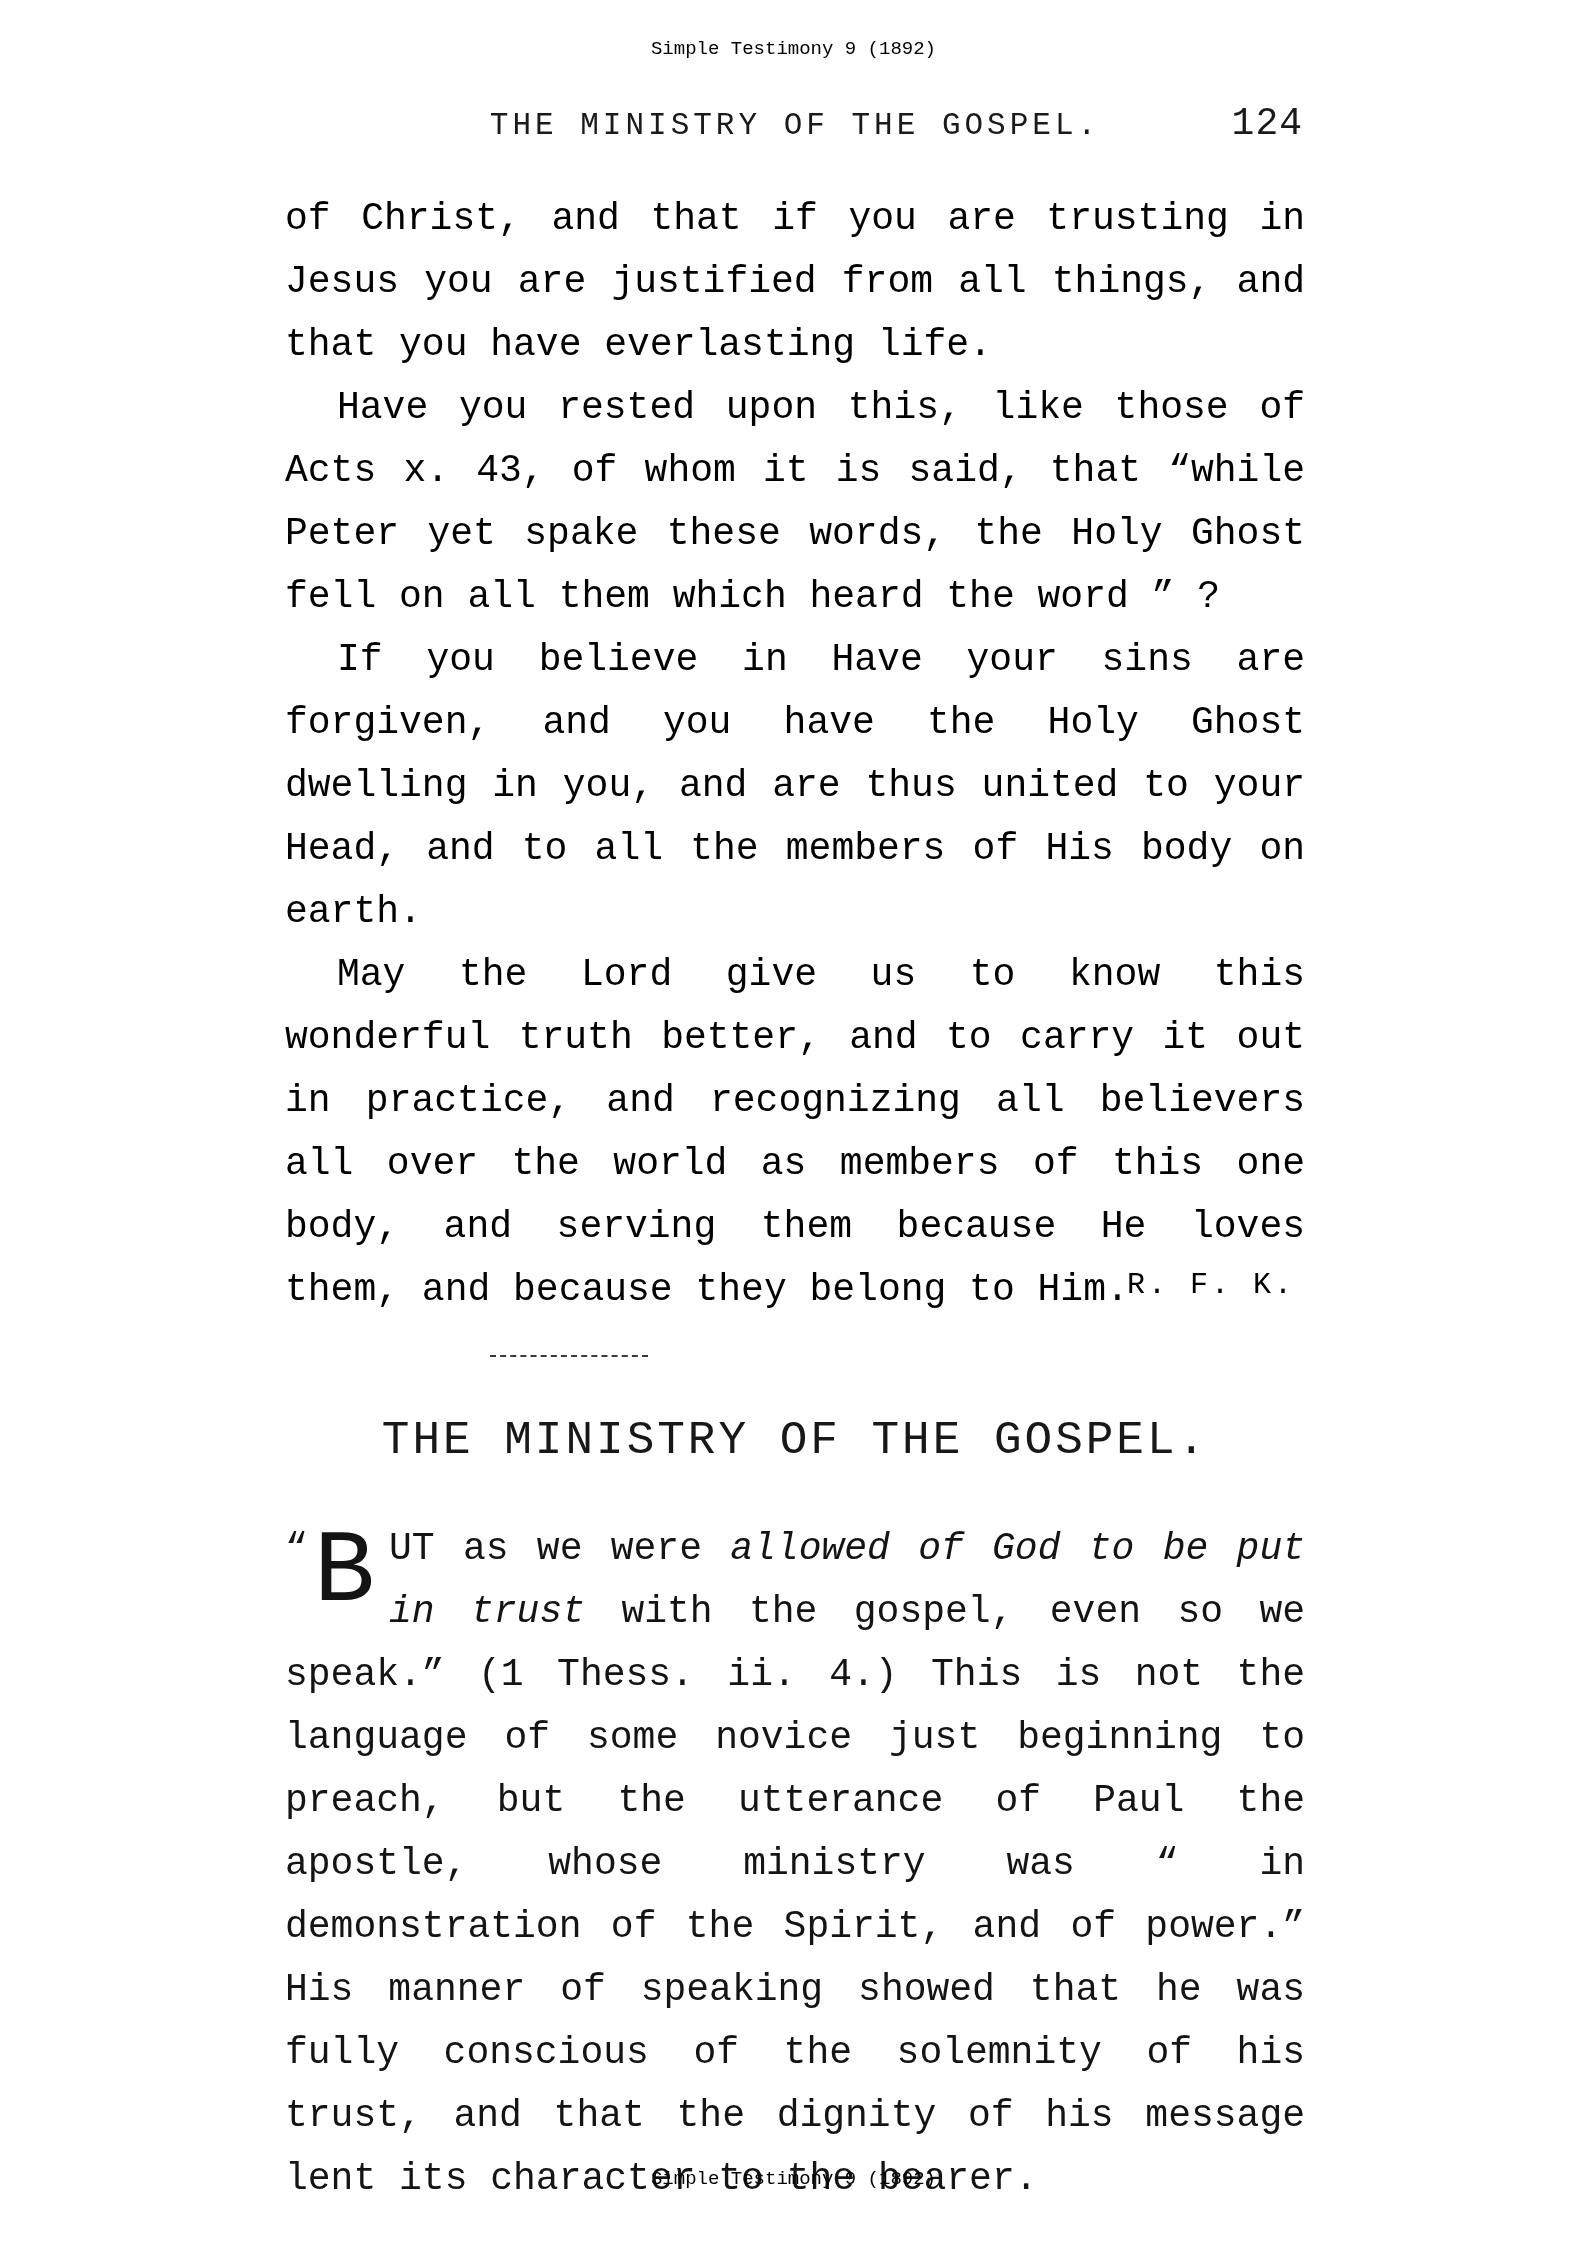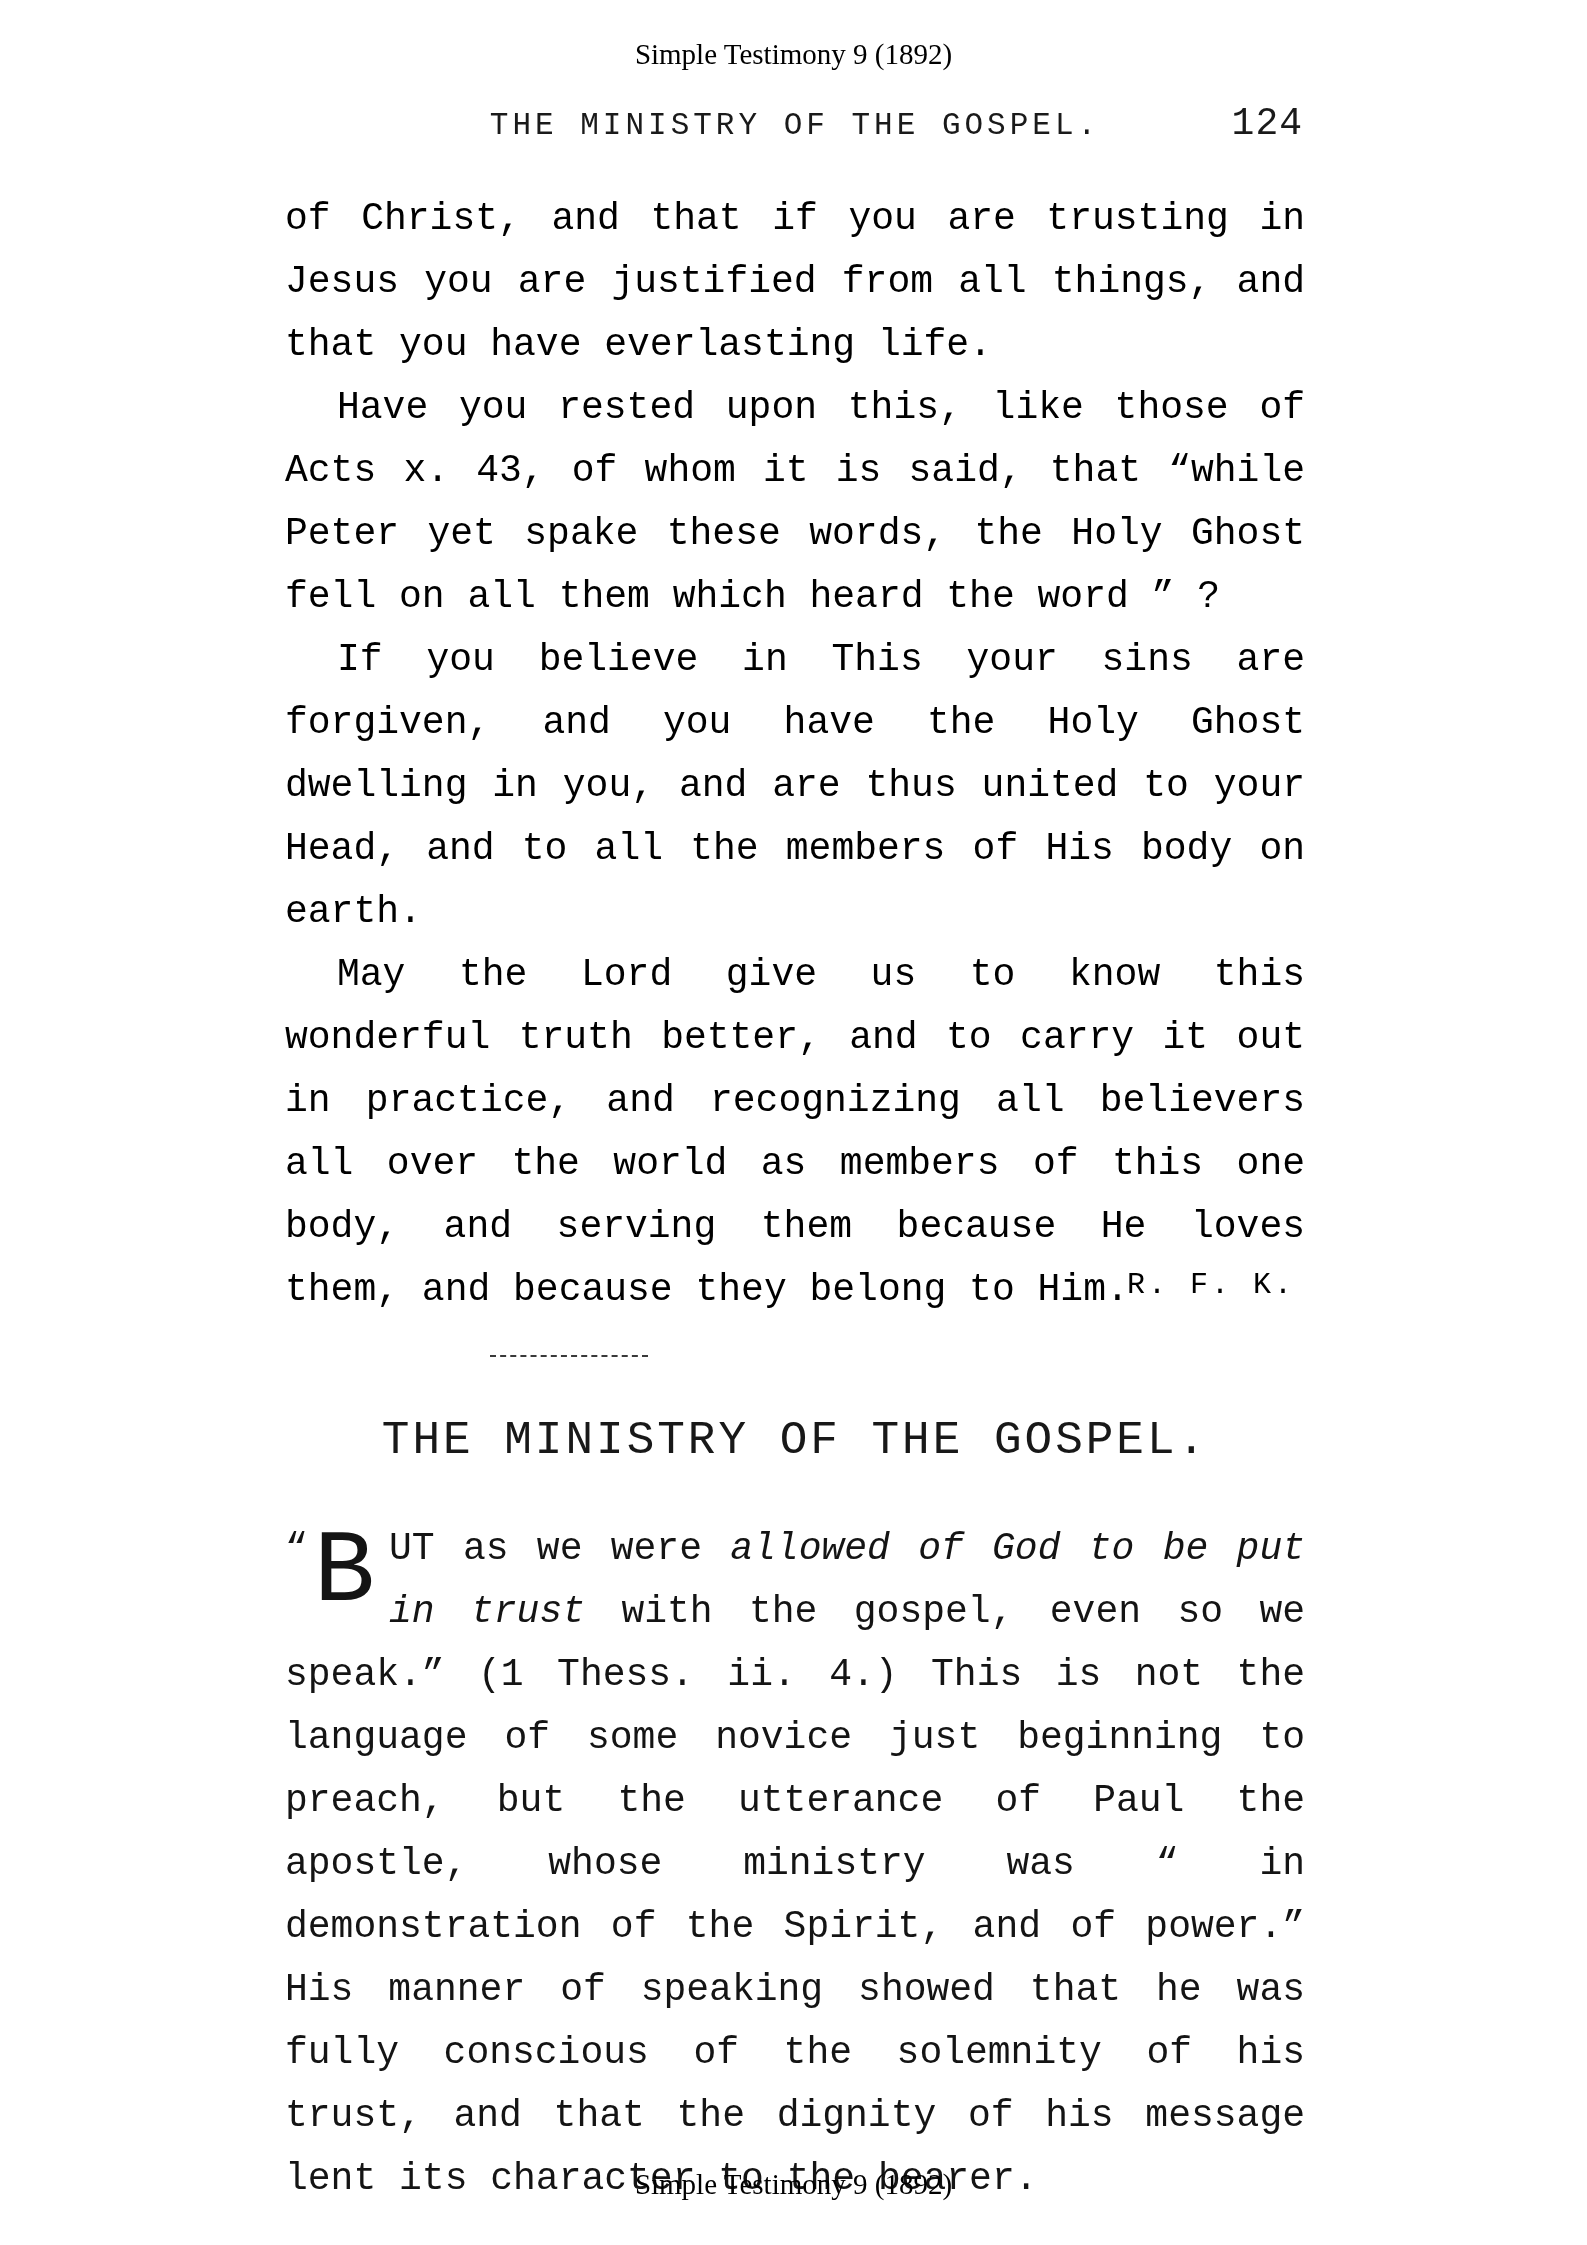--- a/index.html
+++ b/index.html
@@ -10,22 +10,22 @@
     position: relative;
     overflow: hidden;
     color: #131313;
     font-family: "Liberation Serif", serif;
   }
   .scan-note {
     position: absolute;
     left: 0;
     width: 100%;
     text-align: center;
-    font-family: Liberation Serif, serif;
-    font-size: 29px;
+    font-family: Liberation Mono, monospace;
+    font-size: 19px;
     color: #000;
   }
   .scan-note.top { top: 38px; }
   .scan-note.bottom { top: 2168px; }
 
   .content {
     position: absolute;
     left: 285px;
     top: 108px;
     width: 1020px;
@@ -109,21 +109,21 @@
 <div class="content">
 
   <div class="running-head">
     <span class="head-text">THE MINISTRY OF THE GOSPEL.</span>
     <span class="page-number">124</span>
   </div>
 
   <div class="body-text">
     <p>of Christ, and that if you are trusting in Jesus you are justified from all things, and that you have everlasting life.</p>
     <p class="indent">Have you rested upon this, like those of Acts x. 43, of whom it is said, that “while Peter yet spake these words, the Holy Ghost fell on all them which heard the word ” ?</p>
-    <p class="indent">If you believe in This your sins are forgiven, and you have the Holy Ghost dwelling in you, and are thus united to your Head, and to all the members of His body on earth.</p>
+    <p class="indent">If you believe in Have your sins are forgiven, and you have the Holy Ghost dwelling in you, and are thus united to your Head, and to all the members of His body on earth.</p>
     <p class="indent sig-para">
       <span>May the Lord give us to know this wonderful truth better, and to carry it out in practice, and recognizing all believers all over the world as members of this one body, and serving them because He loves them, and because they belong to Him.</span>
       <span class="signature">R. F. K.</span>
     </p>
   </div>
 
   <div class="section-divider"></div>
 
   <h1 class="article-title">THE MINISTRY OF THE GOSPEL.</h1>
 

